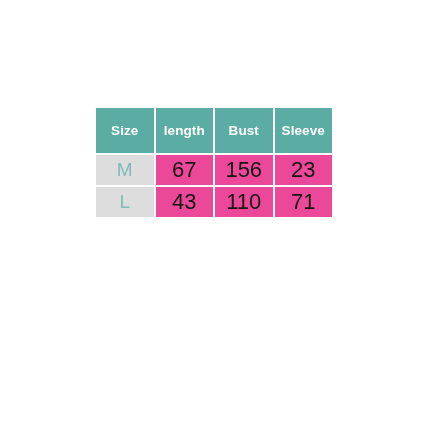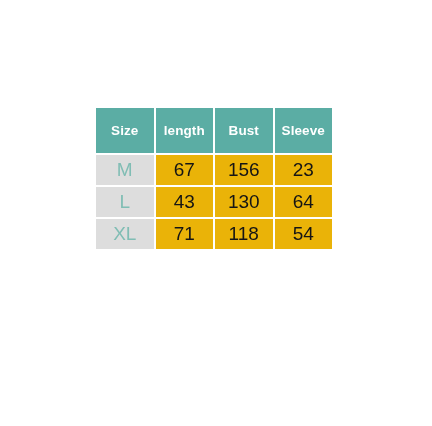--- a/index.html
+++ b/index.html
@@ -45,23 +45,23 @@
     height: 45px;
     font-size: 13.5px;
     font-weight: bold;
     letter-spacing: 0.1px;
     font-family: "Liberation Sans", "DejaVu Sans", sans-serif;
   }
 
   
   table.size-chart tbody tr td {
     height: 30px;
-    background: #eab308;
+    background: #ec4899;
     color: #151515;
-    font-size: 19px;
+    font-size: 22px;
     font-weight: normal;
     font-family: "Liberation Sans", "DejaVu Sans", sans-serif;
   }
 
   
   table.size-chart tbody tr td.size-cell {
     background: #DDDDDD;
     color: #80BDB4;
     font-size: 19px;
   }
@@ -82,24 +82,18 @@
     <tbody>
       <tr>
         <td class="size-cell">M</td>
         <td>67</td>
         <td>156</td>
         <td>23</td>
       </tr>
       <tr>
         <td class="size-cell">L</td>
         <td>43</td>
-        <td>130</td>
-        <td>64</td>
-      </tr>
-      <tr>
-        <td class="size-cell">XL</td>
+        <td>110</td>
         <td>71</td>
-        <td>118</td>
-        <td>54</td>
       </tr>
     </tbody>
   </table>
 </div>
 
 </body></html>

